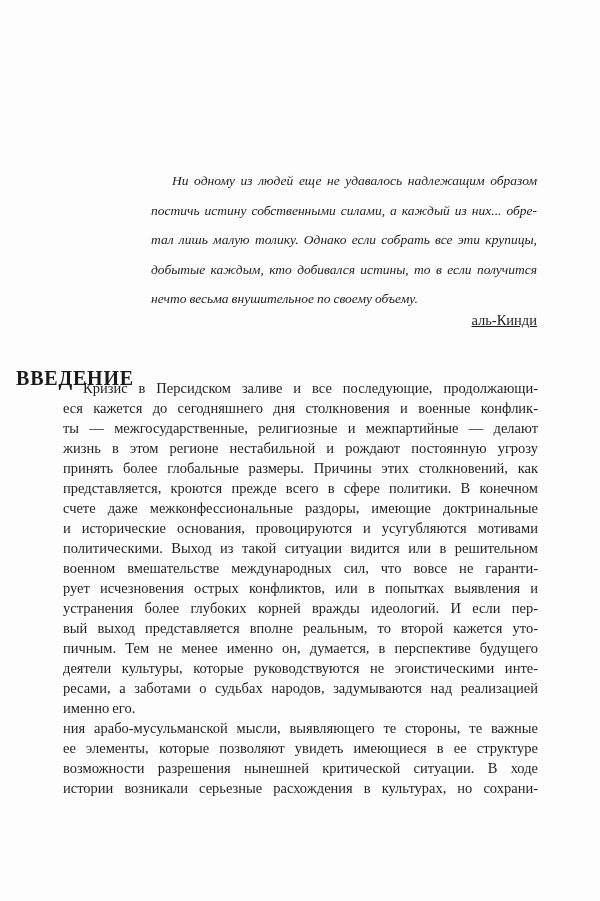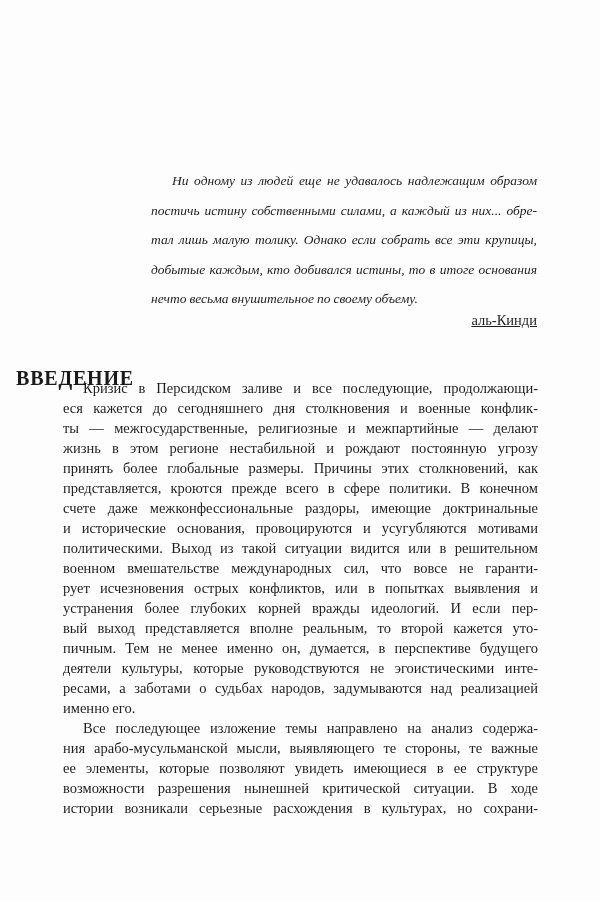--- a/index.html
+++ b/index.html
@@ -61,21 +61,21 @@
 </style>
 </head>
 <body>
 
 <div class="page">
 
   <div class="epigraph">
     <div class="eline first">Ни одному из людей еще не удавалось надлежащим образом</div>
     <div class="eline">постичь истину собственными силами, а каждый из них... обре-</div>
     <div class="eline">тал лишь малую толику. Однако если собрать все эти крупицы,</div>
-    <div class="eline">добытые каждым, кто добивался истины, то в итоге основания</div>
+    <div class="eline">добытые каждым, кто добивался истины, то в если получится</div>
     <div class="eline last">нечто весьма внушительное по своему объему.</div>
     <div class="attribution">аль-Кинди</div>
   </div>
 
   <h1 class="heading">ВВЕДЕНИЕ</h1>
 
   <div class="bodytext">
     <div class="para">
       <div class="bline first">Кризис в Персидском заливе и все последующие, продолжающи-</div>
       <div class="bline">еся кажется до сегодняшнего дня столкновения и военные конфлик-</div>
@@ -89,21 +89,20 @@
       <div class="bline">военном вмешательстве международных сил, что вовсе не гаранти-</div>
       <div class="bline">рует исчезновения острых конфликтов, или в попытках выявления и</div>
       <div class="bline">устранения более глубоких корней вражды идеологий. И если пер-</div>
       <div class="bline">вый выход представляется вполне реальным, то второй кажется уто-</div>
       <div class="bline">пичным. Тем не менее именно он, думается, в перспективе будущего</div>
       <div class="bline">деятели культуры, которые руководствуются не эгоистическими инте-</div>
       <div class="bline">ресами, а заботами о судьбах народов, задумываются над реализацией</div>
       <div class="bline last">именно его.</div>
     </div>
     <div class="para">
-      <div class="bline first">Все последующее изложение темы направлено на анализ содержа-</div>
       <div class="bline">ния арабо-мусульманской мысли, выявляющего те стороны, те важные</div>
       <div class="bline">ее элементы, которые позволяют увидеть имеющиеся в ее структуре</div>
       <div class="bline">возможности разрешения нынешней критической ситуации. В ходе</div>
       <div class="bline">истории возникали серьезные расхождения в культурах, но сохрани-</div>
     </div>
   </div>
 
 </div>
 
 </body></html>

